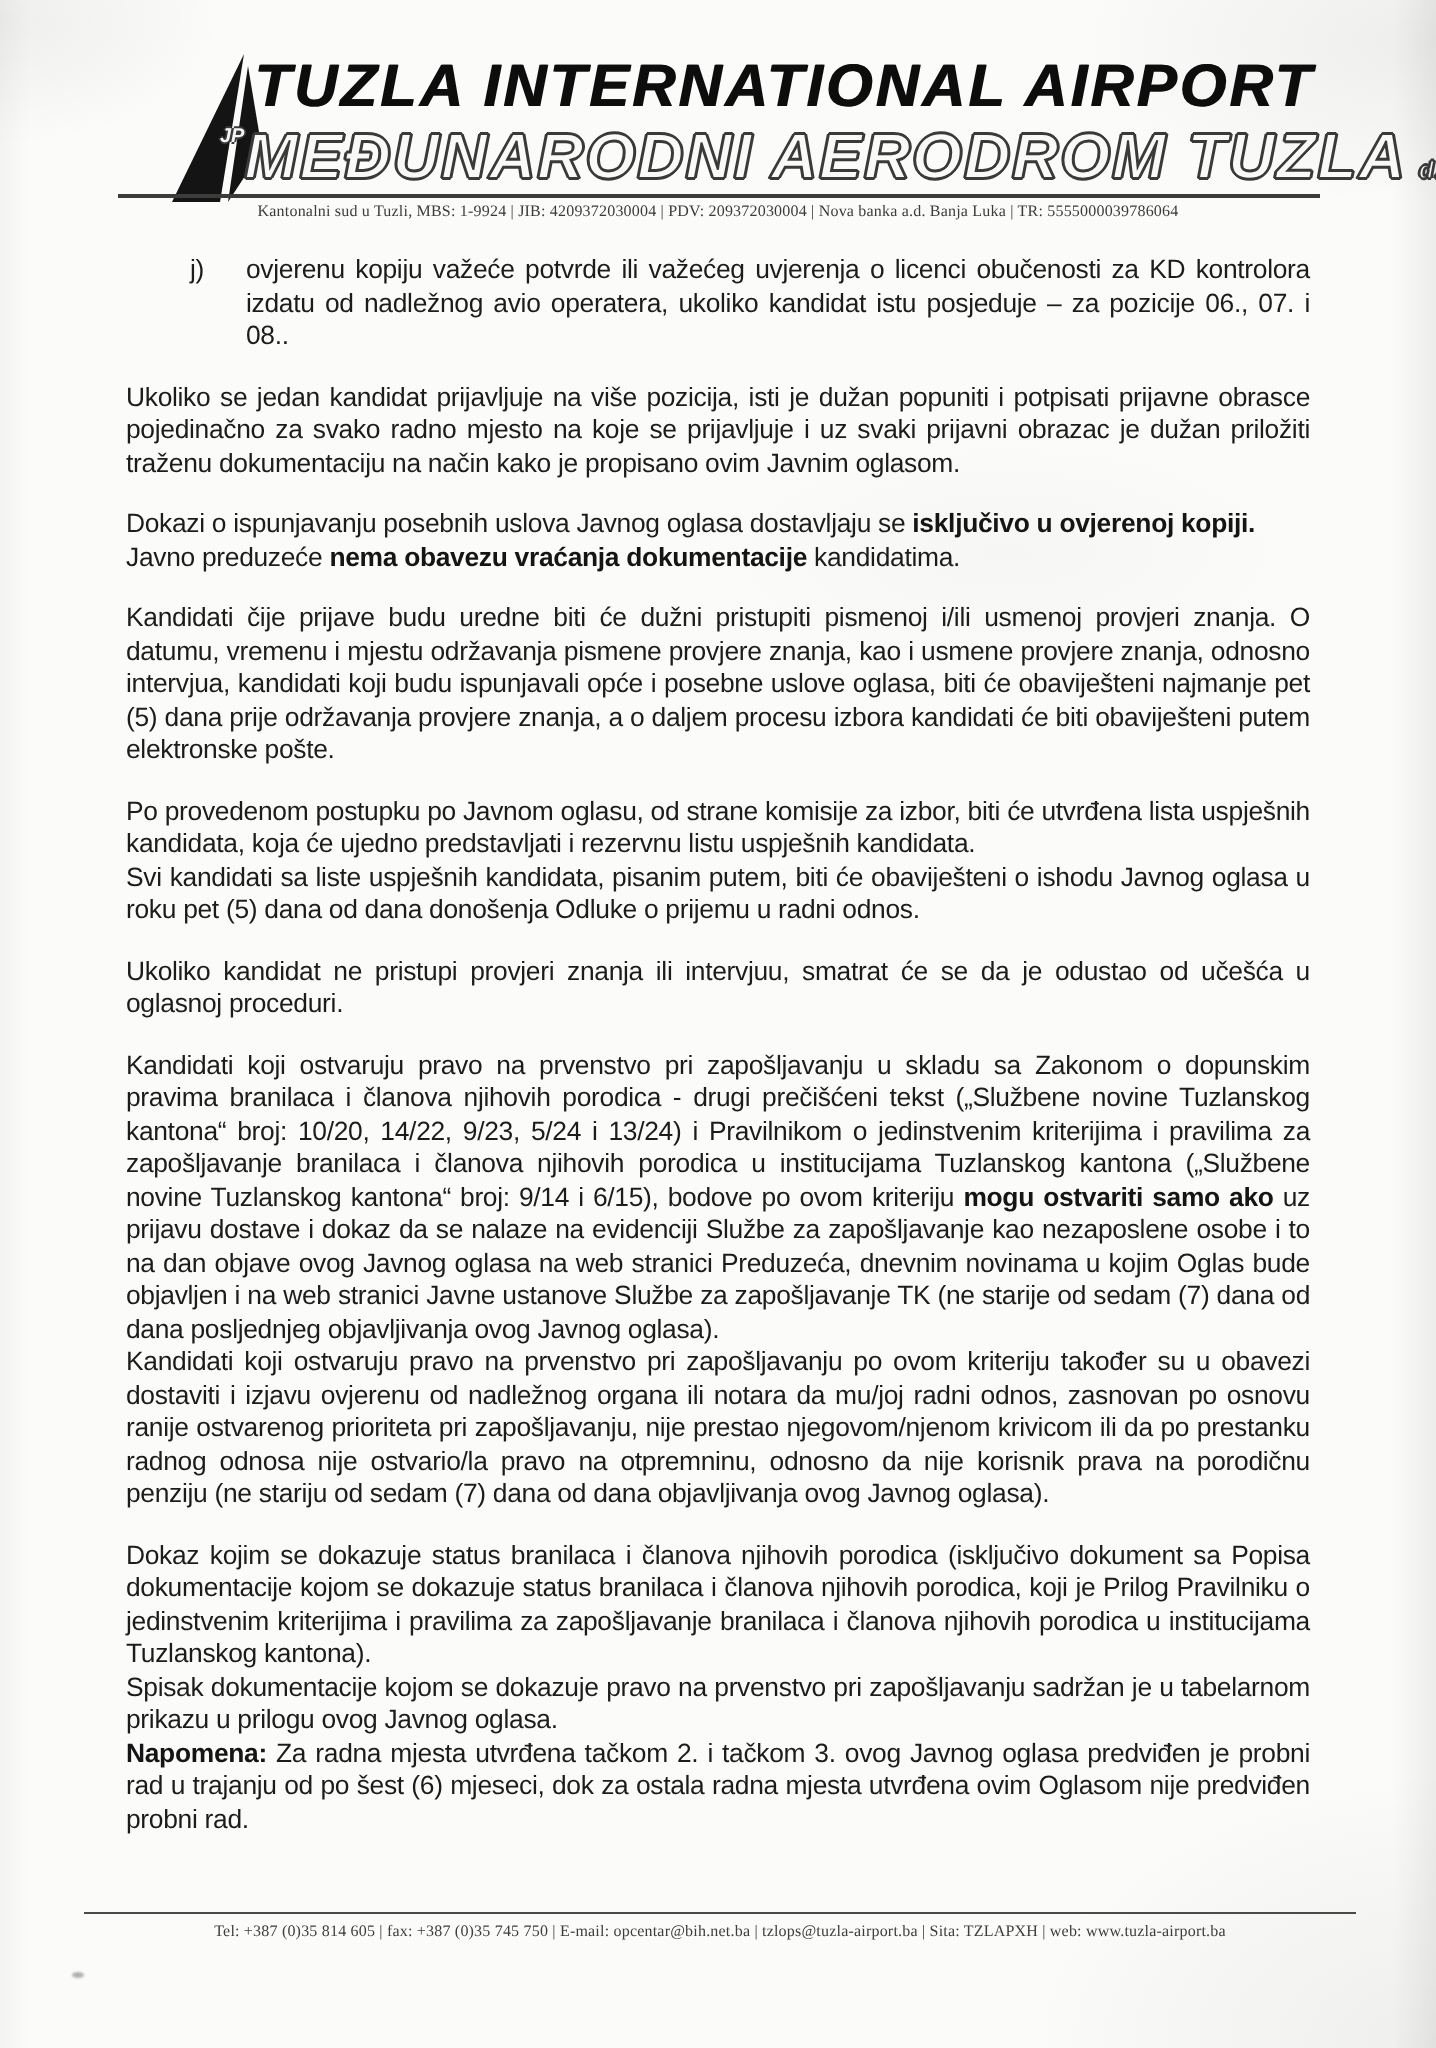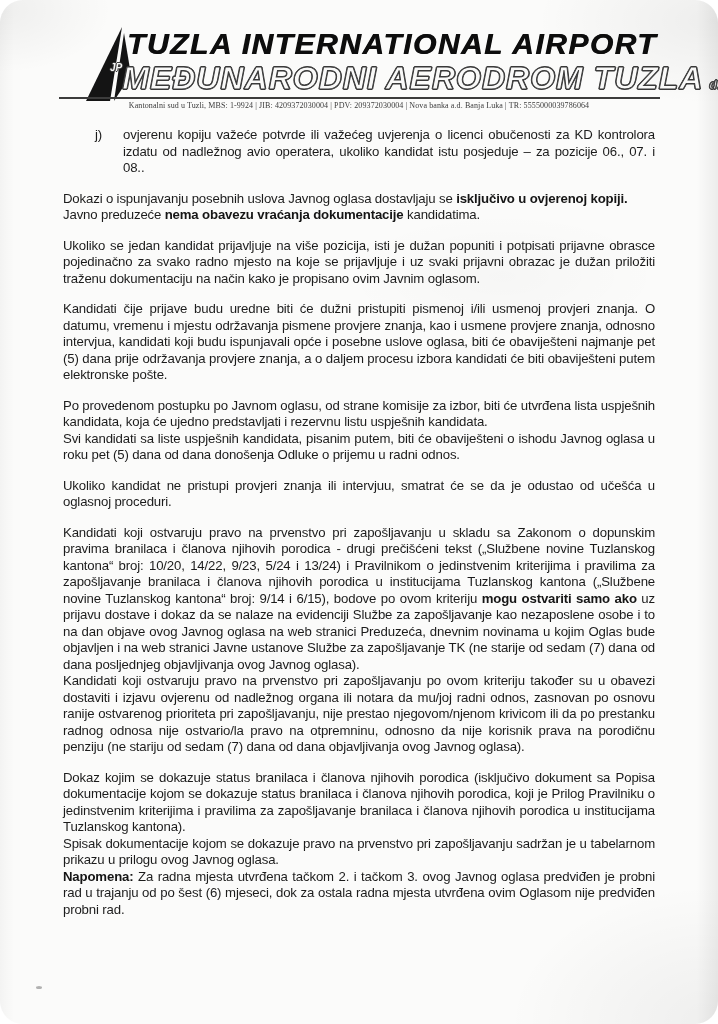--- a/index.html
+++ b/index.html
@@ -10,21 +10,20 @@
     background:
       radial-gradient(ellipse 260px 120px at 100% 2%, rgba(0,0,0,0.055), transparent 70%),
       radial-gradient(ellipse 160px 90px at 0% 1%, rgba(0,0,0,0.05), transparent 70%),
       radial-gradient(ellipse 300px 200px at 100% 100%, rgba(0,0,0,0.05), transparent 70%),
       radial-gradient(ellipse 200px 80px at 70% 27%, rgba(0,0,0,0.02), transparent 80%),
       linear-gradient(90deg, rgba(0,0,0,0.03) 0%, transparent 2%, transparent 97%, rgba(0,0,0,0.06) 100%),
       #fbfbfa;
     font-family:"Liberation Sans", sans-serif;
     color:#1e1e1e;
     overflow:hidden;
-    border-radius:23px;
   }
   
   .header{position:absolute;left:0;top:0;width:100%;height:126px;}
   .logo{position:absolute;left:86px;top:27px;}
   .title1{
     position:absolute;left:127px;top:27px;
     font-size:30px;font-weight:bold;font-style:italic;
     letter-spacing:1.5px;white-space:nowrap;color:#0d0d0d;
     text-shadow:0.6px 0 0 #0d0d0d;
   }
@@ -101,25 +100,25 @@
     </div>
   </div>
 
   <div class="content">
       <div class="block list">
     <span class="marker">j)</span>
     <span class="btext"><span>ovjerenu kopiju važeće potvrde ili važećeg uvjerenja o licenci obučenosti za KD kontrolora izdatu od nadležnog avio operatera, ukoliko kandidat istu posjeduje – za pozicije 06., 07. i 08..</span></span>
   </div>
       <div class="block">
 
-    <span class="btext"><span>Dokazi o ispunjavanju posebnih uslova Javnog oglasa dostavljaju se </span><b>isključivo u ovjerenoj kopiji.</b><br><span>Javno preduzeće </span><b>nema obavezu vraćanja dokumentacije</b><span> kandidatima.</span></span>
+    <span class="btext"><span>Ukoliko se jedan kandidat prijavljuje na više pozicija, isti je dužan popuniti i potpisati prijavne obrasce pojedinačno za svako radno mjesto na koje se prijavljuje i uz svaki prijavni obrazac je dužan priložiti traženu dokumentaciju na način kako je propisano ovim Javnim oglasom.</span></span>
   </div>
       <div class="block">
 
-    <span class="btext"><span>Ukoliko se jedan kandidat prijavljuje na više pozicija, isti je dužan popuniti i potpisati prijavne obrasce pojedinačno za svako radno mjesto na koje se prijavljuje i uz svaki prijavni obrazac je dužan priložiti traženu dokumentaciju na način kako je propisano ovim Javnim oglasom.</span></span>
+    <span class="btext"><span>Dokazi o ispunjavanju posebnih uslova Javnog oglasa dostavljaju se </span><b>isključivo u ovjerenoj kopiji.</b><br><span>Javno preduzeće </span><b>nema obavezu vraćanja dokumentacije</b><span> kandidatima.</span></span>
   </div>
       <div class="block">
 
     <span class="btext"><span>Kandidati čije prijave budu uredne biti će dužni pristupiti pismenoj i/ili usmenoj provjeri znanja. O datumu, vremenu i mjestu održavanja pismene provjere znanja, kao i usmene provjere znanja, odnosno intervjua, kandidati koji budu ispunjavali opće i posebne uslove oglasa, biti će obaviješteni najmanje pet (5) dana prije održavanja provjere znanja, a o daljem procesu izbora kandidati će biti obaviješteni putem elektronske pošte.</span></span>
   </div>
       <div class="block">
 
     <span class="btext"><span>Po provedenom postupku po Javnom oglasu, od strane komisije za izbor, biti će utvrđena lista uspješnih kandidata, koja će ujedno predstavljati i rezervnu listu uspješnih kandidata.</span><br><span>Svi kandidati sa liste uspješnih kandidata, pisanim putem, biti će obaviješteni o ishodu Javnog oglasa u roku pet (5) dana od dana donošenja Odluke o prijemu u radni odnos.</span></span>
   </div>
       <div class="block">
@@ -129,15 +128,18 @@
       <div class="block">
 
     <span class="btext"><span>Kandidati koji ostvaruju pravo na prvenstvo pri zapošljavanju u skladu sa Zakonom o dopunskim pravima branilaca i članova njihovih porodica - drugi prečišćeni tekst („Službene novine Tuzlanskog kantona“ broj: 10/20, 14/22, 9/23, 5/24 i 13/24) i Pravilnikom o jedinstvenim kriterijima i pravilima za zapošljavanje branilaca i članova njihovih porodica u institucijama Tuzlanskog kantona („Službene novine Tuzlanskog kantona“ broj: 9/14 i 6/15), bodove po ovom kriteriju </span><b>mogu ostvariti samo ako</b><span> uz prijavu dostave i dokaz da se nalaze na evidenciji Službe za zapošljavanje kao nezaposlene osobe i to na dan objave ovog Javnog oglasa na web stranici Preduzeća, dnevnim novinama u kojim Oglas bude objavljen i na web stranici Javne ustanove Službe za zapošljavanje TK (ne starije od sedam (7) dana od dana posljednjeg objavljivanja ovog Javnog oglasa).</span><br><span>Kandidati koji ostvaruju pravo na prvenstvo pri zapošljavanju po ovom kriteriju također su u obavezi dostaviti i izjavu ovjerenu od nadležnog organa ili notara da mu/joj radni odnos, zasnovan po osnovu ranije ostvarenog prioriteta pri zapošljavanju, nije prestao njegovom/njenom krivicom ili da po prestanku radnog odnosa nije ostvario/la pravo na otpremninu, odnosno da nije korisnik prava na porodičnu penziju (ne stariju od sedam (7) dana od dana objavljivanja ovog Javnog oglasa).</span></span>
   </div>
       <div class="block">
 
     <span class="btext"><span>Dokaz kojim se dokazuje status branilaca i članova njihovih porodica (isključivo dokument sa Popisa dokumentacije kojom se dokazuje status branilaca i članova njihovih porodica, koji je Prilog Pravilniku o jedinstvenim kriterijima i pravilima za zapošljavanje branilaca i članova njihovih porodica u institucijama Tuzlanskog kantona).</span><br><span>Spisak dokumentacije kojom se dokazuje pravo na prvenstvo pri zapošljavanju sadržan je u tabelarnom prikazu u prilogu ovog Javnog oglasa.</span><br><b>Napomena:</b><span> Za radna mjesta utvrđena tačkom 2. i tačkom 3. ovog Javnog oglasa predviđen je probni rad u trajanju od po šest (6) mjeseci, dok za ostala radna mjesta utvrđena ovim Oglasom nije predviđen probni rad.</span></span>
   </div>
     </div>
 
+  <div class="footer">
+    <div>Tel: +387 (0)35 814 605  |  fax: +387 (0)35 745 750  |  E-mail: opcentar@bih.net.ba  |  tzlops@tuzla-airport.ba  |  Sita: TZLAPXH  |  web: www.tuzla-airport.ba</div>
+  </div>
 
   <div class="speck"></div>
 </div>
 
 </body></html>

